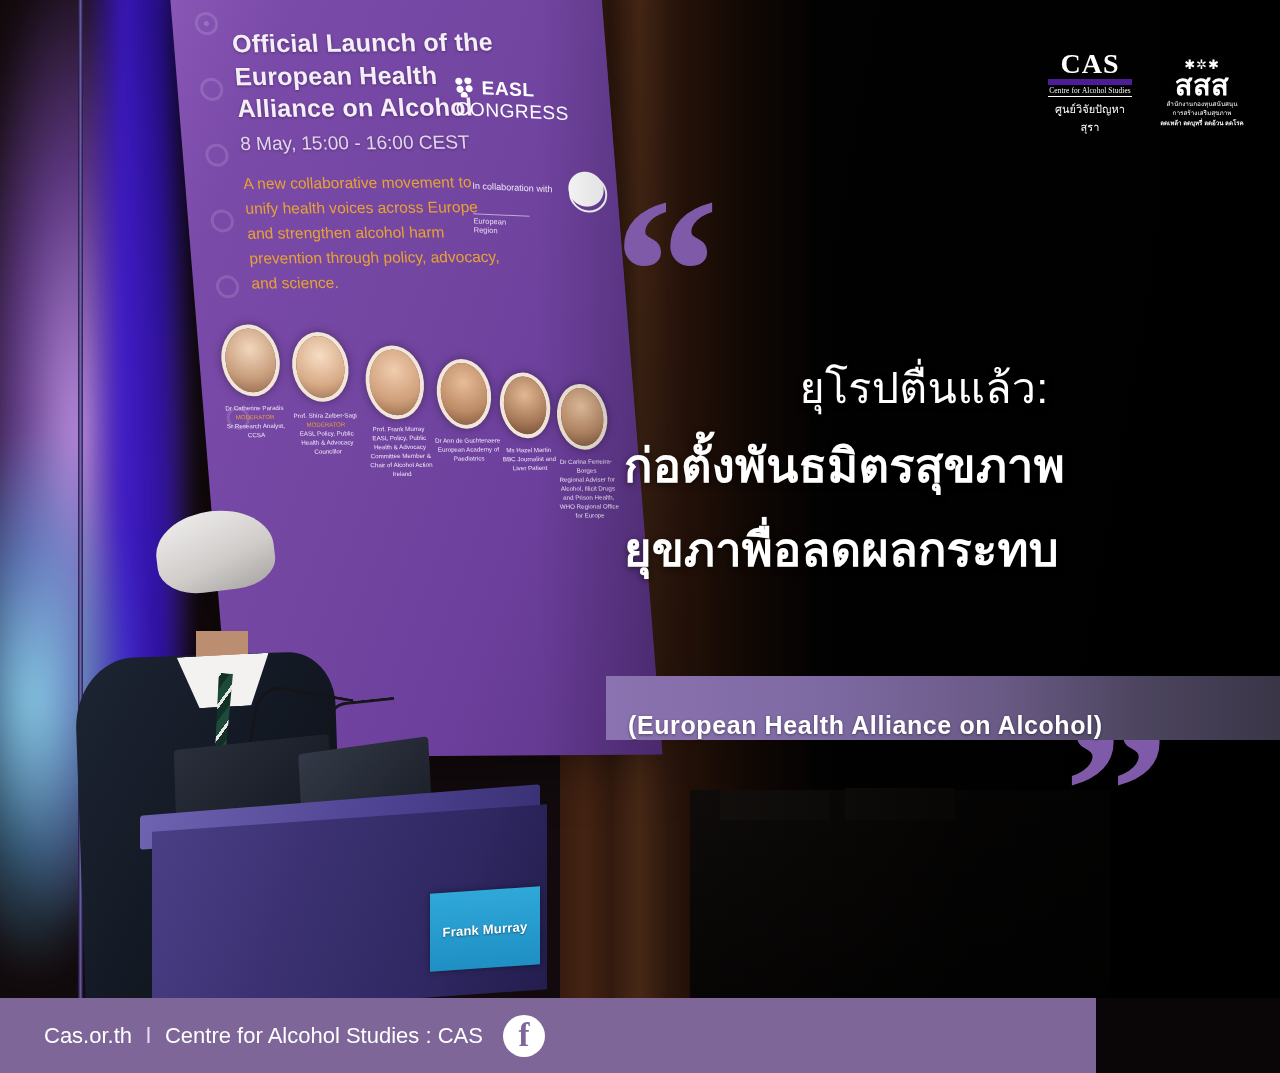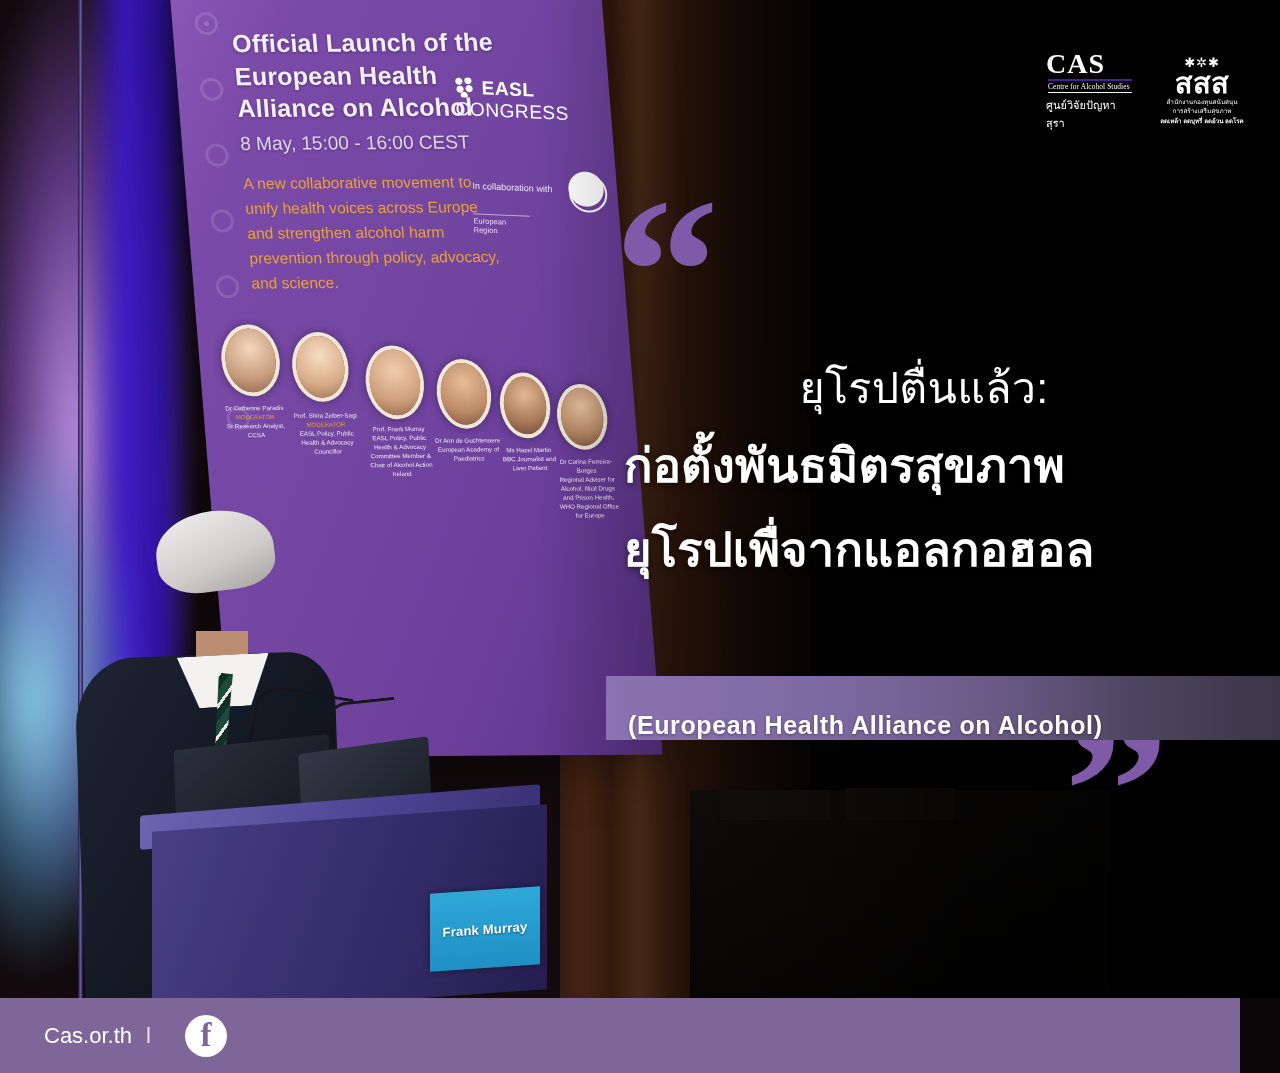--- a/index.html
+++ b/index.html
@@ -271,27 +271,27 @@
       linear-gradient(90deg, rgba(0,0,0,0) 0%, rgba(0,0,0,0) 42%, rgba(0,0,0,.35) 58%, rgba(0,0,0,.72) 75%, rgba(0,0,0,.9) 100%);
     pointer-events:none;
   }
 
   
   .logos {
     position:absolute; right:32px; top:50px;
     display:flex; align-items:center; gap:22px;
     z-index:6;
   }
-  .logo-cas { position:relative; width:88px; text-align:left; color:#fff; }
+  .logo-cas { position:relative; width:88px; text-align:center; color:#fff; }
   .cas-word {
     font-family:"Liberation Serif", serif; font-size:28px; font-weight:700;
     letter-spacing:1px; line-height:1;
   }
   .cas-rule {
-    margin:1px auto 0; width:84px; border-top:2px solid #4c1d95; border-bottom:1px solid #fff;
+    margin:1px auto 0; width:84px; border-top:6px solid #4c1d95; border-bottom:1px solid #fff;
     font-family:"Liberation Serif", serif; font-size:7.4px; padding:1px 0; letter-spacing:.1px;
   }
   .cas-thai { margin-top:3px; font-size:11px; }
   .logo-psu { display:flex; align-items:center; gap:8px; color:#fff; }
   .psu-mark { font-size:36px; font-weight:800; letter-spacing:-3px; line-height:.9; }
   .psu-dot { display:inline-block; width:9px; height:9px; background:#fff; border-radius:50%; vertical-align:12px; margin-left:2px;}
   .psu-right { line-height:1.25; }
   .psu-bar { width:78px; height:6px; background:#fff; margin-bottom:3px; }
   .psu-t1 { font-size:14px; font-weight:700; }
   .psu-t2 { font-size:9.5px; font-weight:600; }
@@ -328,21 +328,21 @@
     background:linear-gradient(90deg,#8b72b0 0%, #7e6aa3 32%, #6a5a86 58%, #4e4661 78%, #3a3547 100%);
     display:flex; align-items:flex-end;
   }
   .subbar span {
     margin-left:22px; color:#fff; font-size:25px; font-weight:700; letter-spacing:.6px;
     text-shadow:0 1px 3px rgba(0,0,0,.4);
   }
 
   
   .footer {
-    position:absolute; left:0; top:998px; width:1240px; height:75px;
+    position:absolute; left:0; top:998px; width:1096px; height:75px;
     background:#7e6699;
     display:flex; align-items:center;
     z-index:7;
   }
   .footer .f-url { margin-left:44px; color:#fff; font-size:22px; }
   .footer .f-sep { margin:0 14px; color:#e9dff3; font-size:22px; }
   .footer .f-name { color:#fff; font-size:22px; }
   .fb {
     margin-left:20px; width:42px; height:42px; border-radius:50%;
     background:#fff; position:relative;
@@ -484,26 +484,27 @@
       <div class="thh-l2">ลดเหล้า ลดบุหรี่ ลดอ้วน ลดโรค</div>
     </div>
   </div>
 
   <div class="qmark qopen">“</div>
   <div class="qmark qclose">”</div>
 
   <div class="headline">
     <div class="hl-1">ยุโรปตื่นแล้ว:</div>
     <div class="hl-2">ก่อตั้งพันธมิตรสุขภาพ</div>
-    <div class="hl-2">ยุโรปเพื่จากแอลกอฮอล</div>
+    <div class="hl-2">ยุขภาพื่อลดผลกระทบ</div>
   </div>
 
   <div class="subbar">
     <span>(European Health Alliance on Alcohol)</span>
   </div>
 
   <div class="footer">
     <span class="f-url">Cas.or.th</span>
     <span class="f-sep">l</span>
+    <span class="f-name">Centre for Alcohol Studies : CAS</span>
     <span class="fb"></span>
   </div>
 
 </div>
 
 </body></html>

